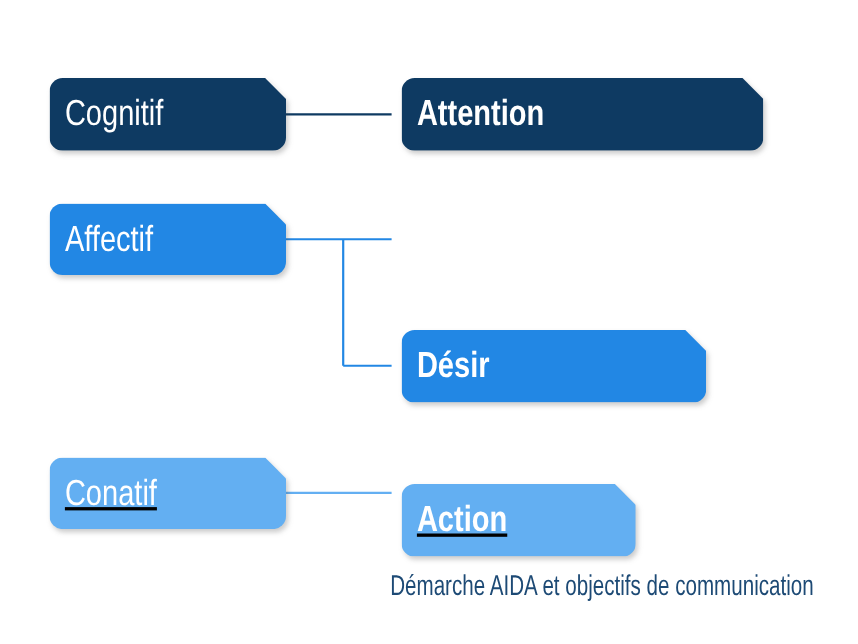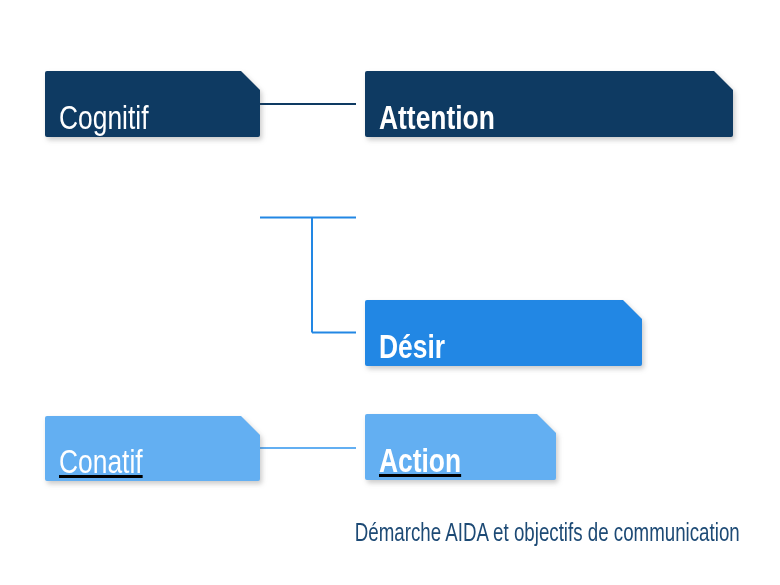--- a/index.html
+++ b/index.html
@@ -28,22 +28,22 @@
   .mk-navy{fill:var(--dark-navy);stroke:none;}
   .mk-blue{fill:var(--bright-blue);stroke:none;}
   .mk-light{fill:var(--light-blue);stroke:none;}
   .box{
     position:absolute;
     filter:drop-shadow(2px 3px 2.5px rgba(70,70,70,0.28));
   }
   .fill{
     width:100%;height:100%;
     clip-path:polygon(0 0, calc(100% - 19px) 0, 100% 19px, 100% 100%, 0 100%);
-    border-radius:2px;
-    display:flex;align-items:flex-end;
+    border-radius:12px;
+    display:flex;align-items:center;
     padding-left:14px;
   }
   .bg-navy{background:var(--dark-navy);}
   .bg-blue{background:var(--bright-blue);}
   .bg-light{background:var(--light-blue);text-decoration:underline;}
   .label{
     color:#ffffff;
     font-size:33px;
     line-height:1;
     white-space:nowrap;
@@ -86,41 +86,46 @@
     <path class="st-blue" d="M312,332.5 H356" marker-end="url(#ah-blue)"></path>
     <path class="st-light" d="M260,448 H356" marker-end="url(#ah-light)"></path>
   </svg>
 
   <div class="box" style="left:45px;top:71px;width:215px;height:66px">
     <div class="fill bg-navy">
       <span class="label">Cognitif</span>
     </div>
   </div>
 
-  <div class="box" style="left:365px;top:71px;width:368px;height:66px">
+  <div class="box" style="left:365px;top:71px;width:329px;height:66px">
     <div class="fill bg-navy">
       <span class="label bold">Attention</span>
     </div>
   </div>
 
+  <div class="box" style="left:45px;top:185px;width:215px;height:65px">
+    <div class="fill bg-blue">
+      <span class="label">Affectif</span>
+    </div>
+  </div>
 
 
   <div class="box" style="left:365px;top:300px;width:277px;height:66px">
     <div class="fill bg-blue">
       <span class="label bold">Désir</span>
     </div>
   </div>
 
   <div class="box" style="left:45px;top:416px;width:215px;height:65px">
     <div class="fill bg-light">
       <span class="label">Conatif</span>
     </div>
   </div>
 
-  <div class="box" style="left:365px;top:414px;width:191px;height:66px">
+  <div class="box" style="left:365px;top:440px;width:213px;height:66px">
     <div class="fill bg-light">
       <span class="label bold">Action</span>
     </div>
   </div>
 
   <div class="caption">Démarche AIDA et objectifs de communication</div>
 
 </div>
 
 </body></html>

